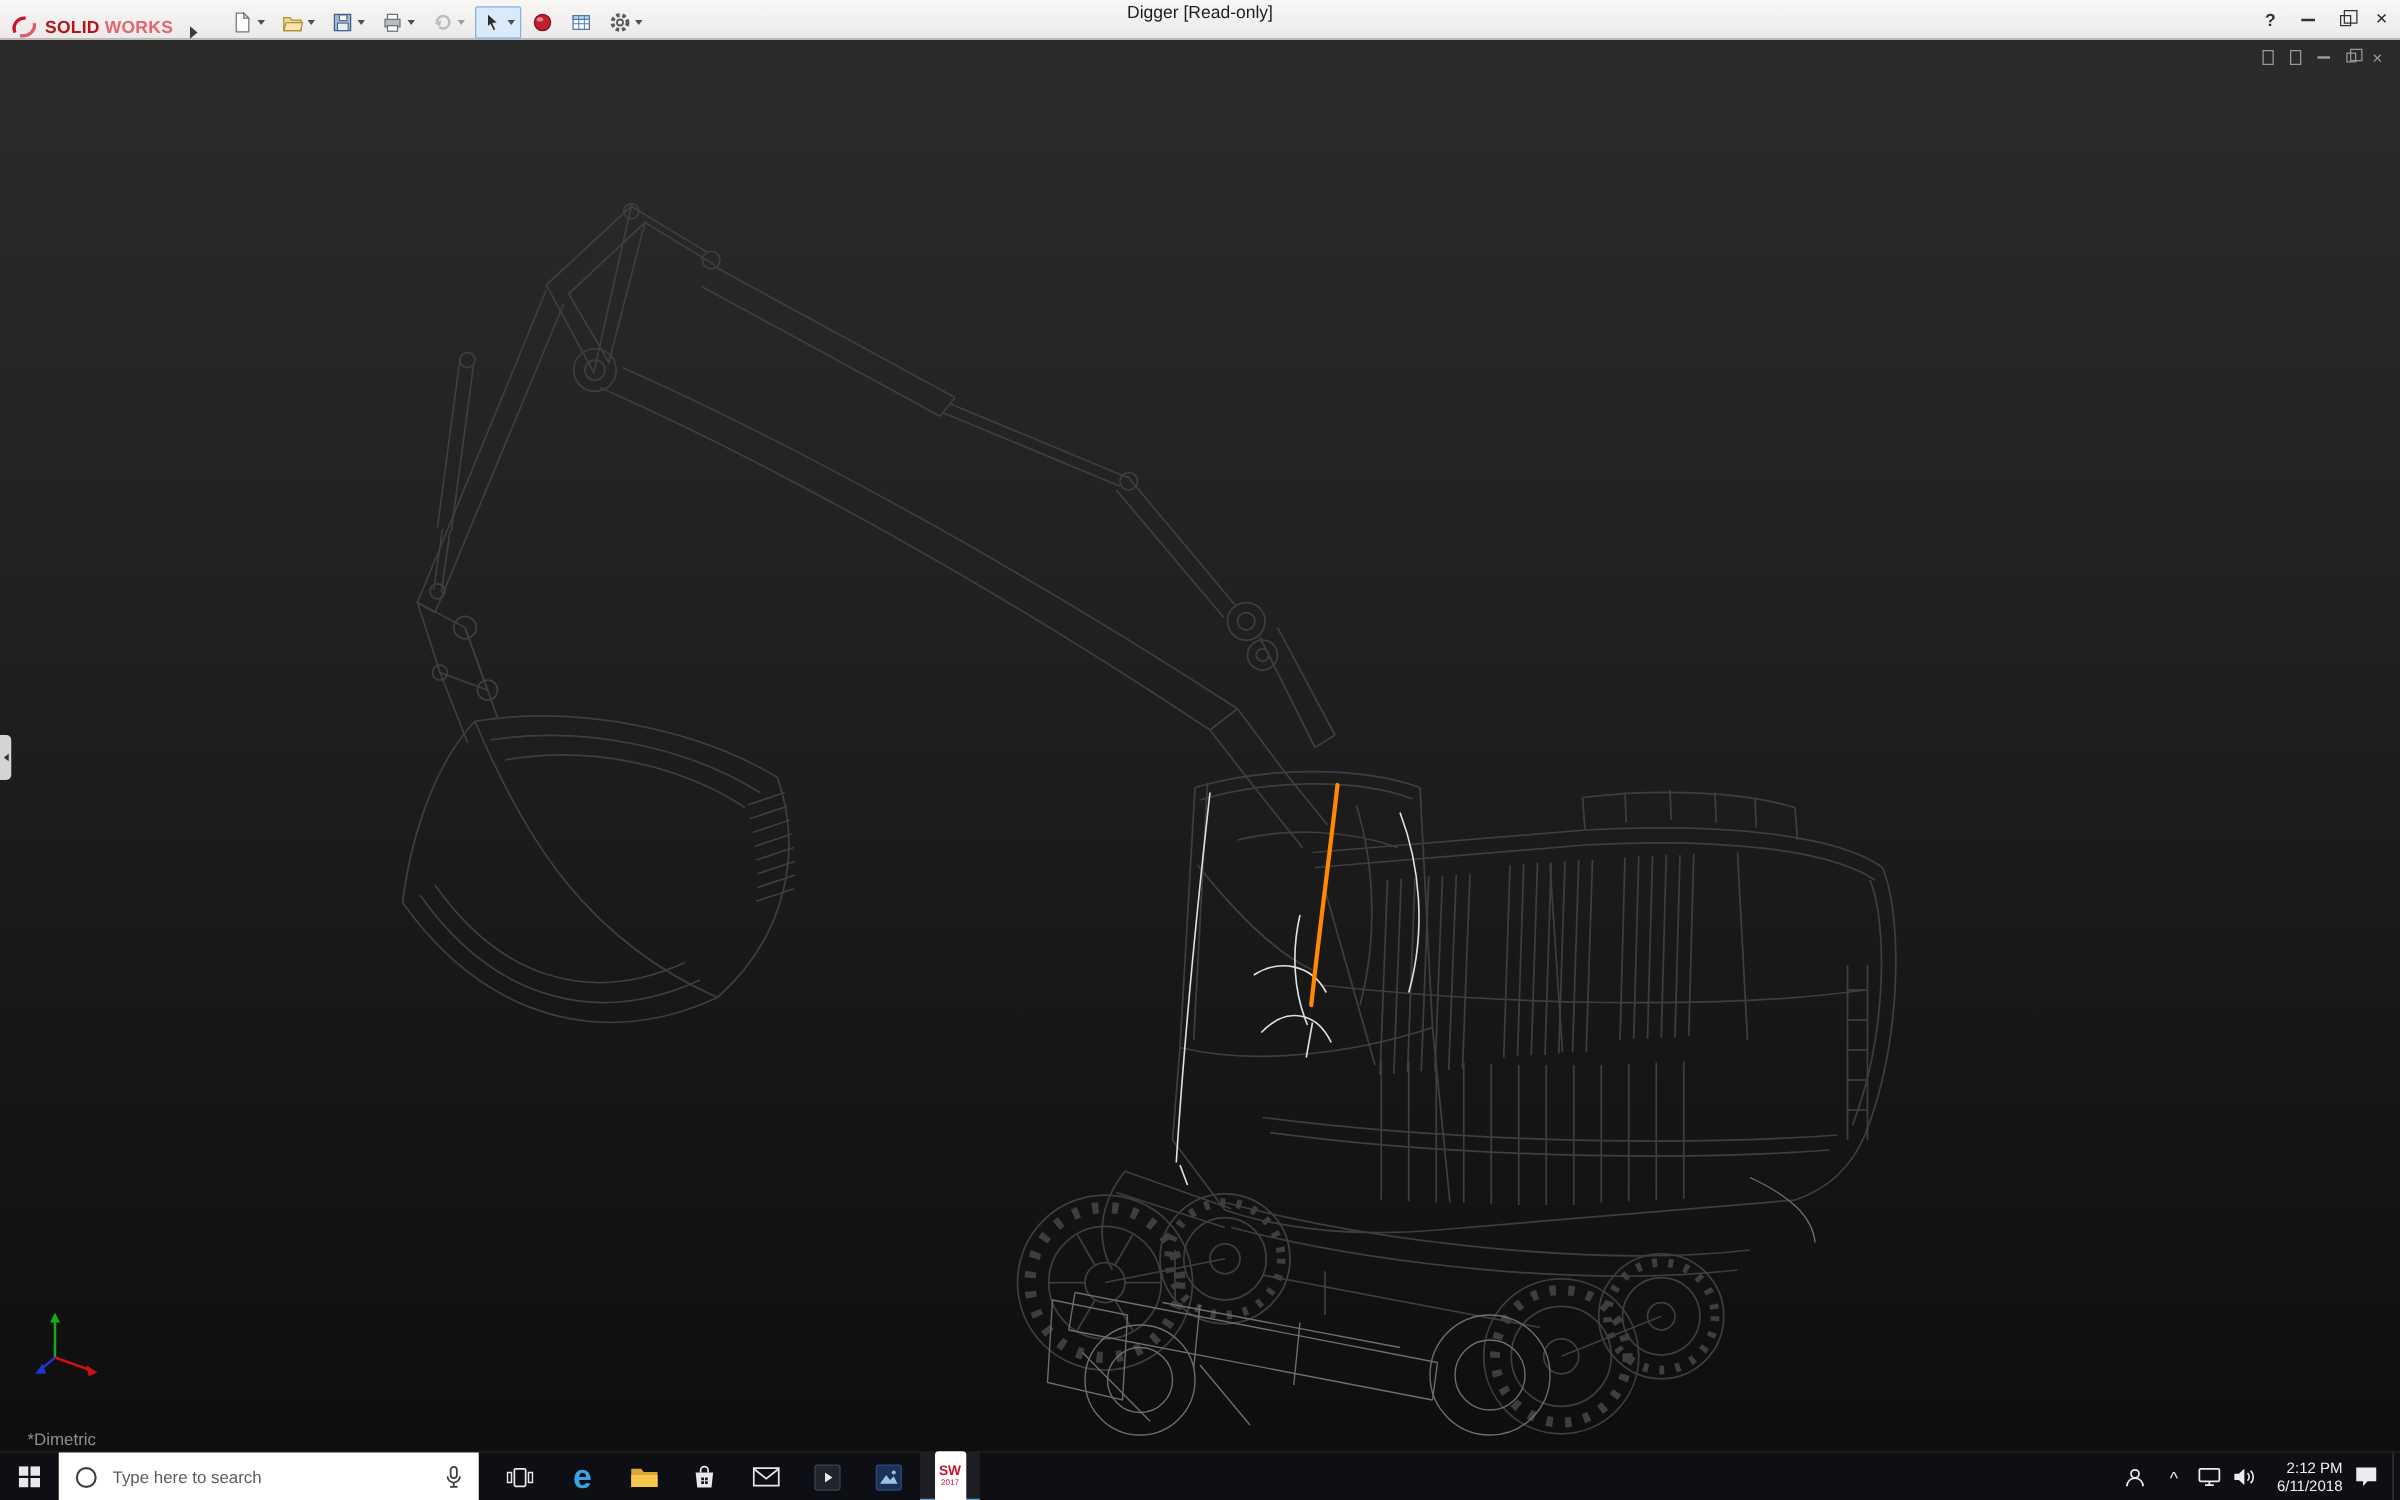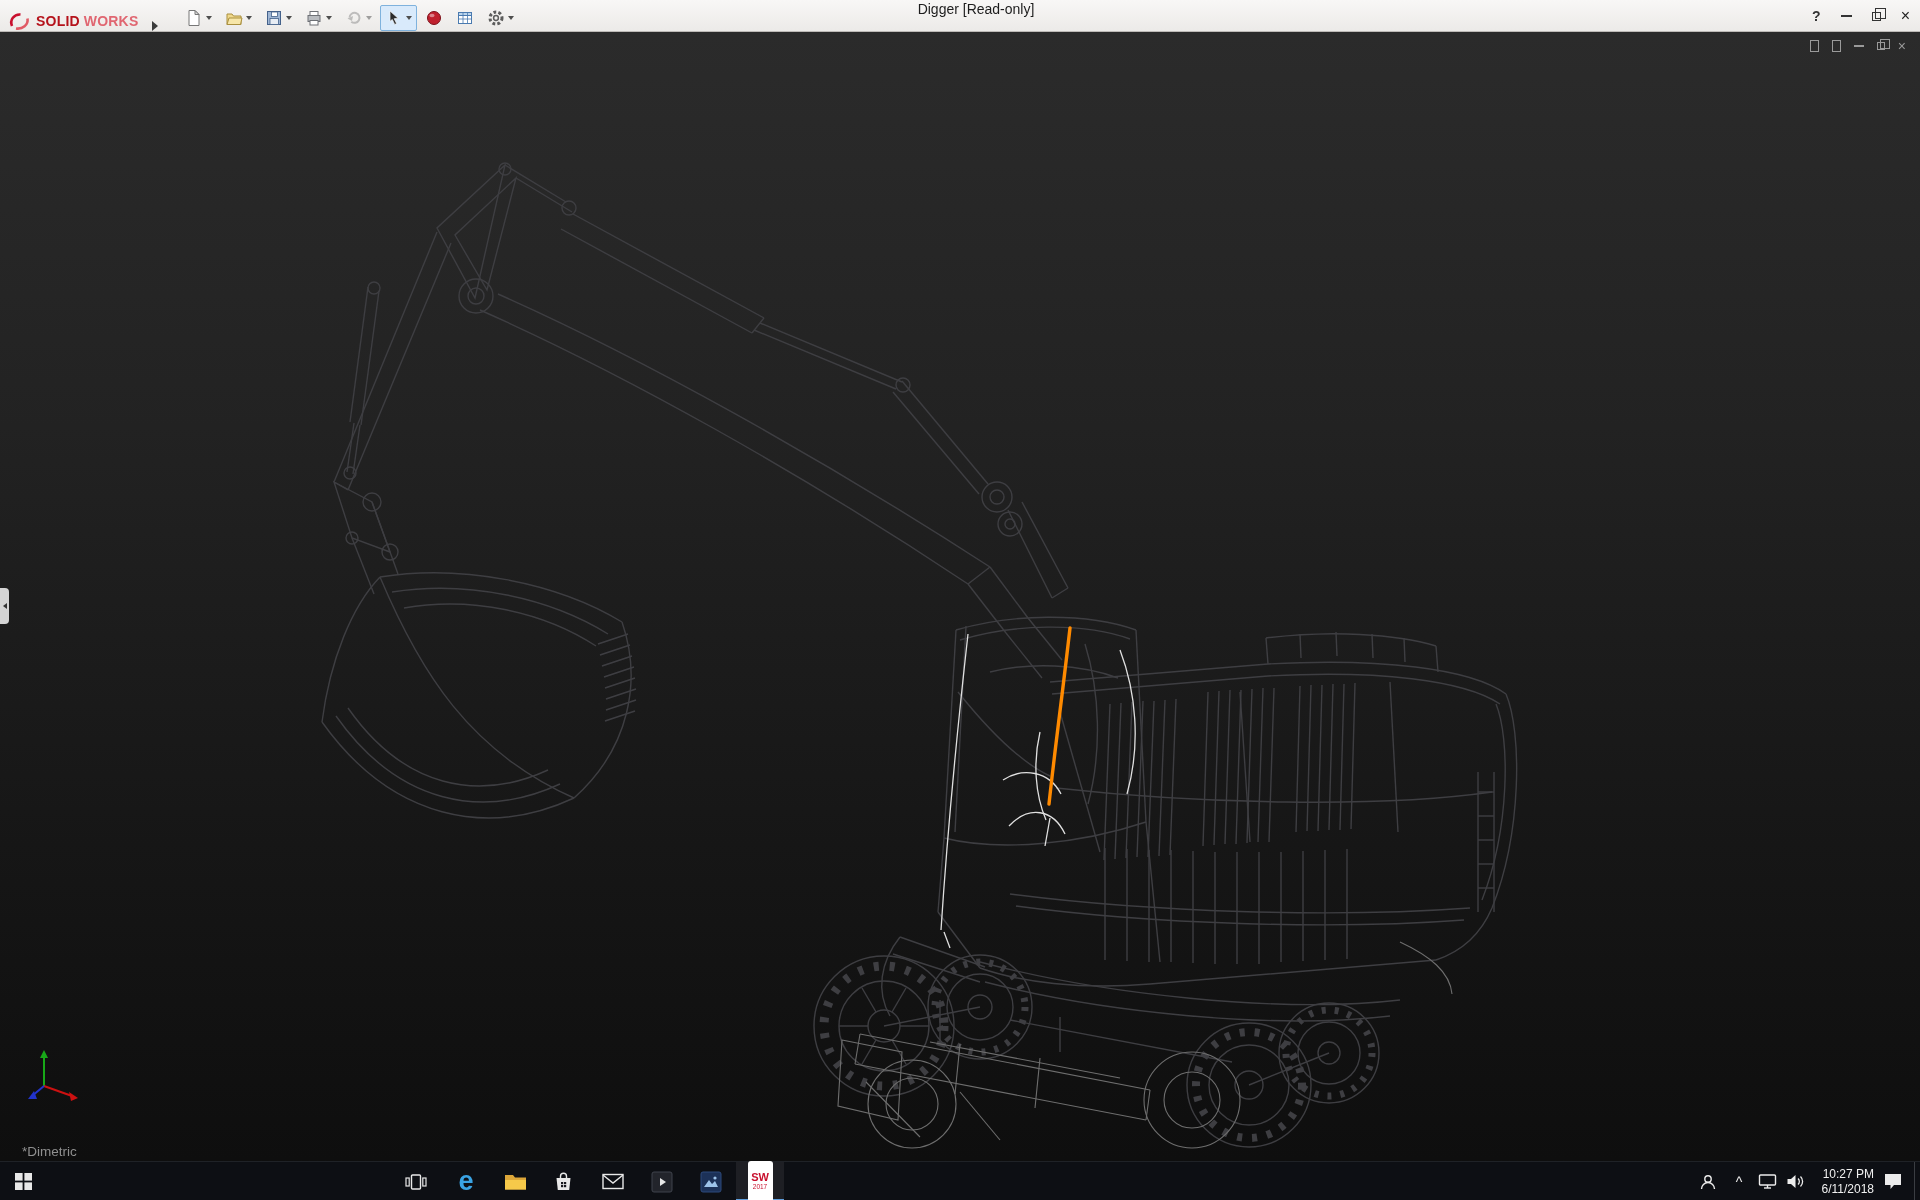--- a/index.html
+++ b/index.html
@@ -15,21 +15,21 @@
   .brand-works { color:#e06671; font-size:14px; letter-spacing:.2px;font-weight:bold; }
   .flyout { margin:0 8px 0 10px; width:0; height:0; border-top:5px solid transparent;
     border-bottom:5px solid transparent; border-left:6px solid #3c3c3c; }
   .toolbar { display:flex; align-items:center; gap:3px; margin-left:14px; }
   .tbtn { display:flex; align-items:center; height:26px; padding:0 4px; border:1px solid transparent; border-radius:2px; }
   .tbtn.active { background:#d9eafb; border-color:#7fb2dd; }
   .tbtn.disabled { opacity:.5; }
   .chev { width:0; height:0; border-left:3.5px solid transparent; border-right:3.5px solid transparent;
     border-top:4px solid #4e4e4e; margin-left:3px; }
   .doc-title { position:absolute; left:50%; transform:translateX(-50%); top:0; height:17px;
-    display:flex; align-items:center; font-size:14px; color:#1d1d1d;margin-left:16px; }
+    display:flex; align-items:center; font-size:14px; color:#1d1d1d; }
   .win-controls { position:absolute; right:10px; top:0; height:32px; display:flex; align-items:center; gap:20px; }
   .help-glyph { font-size:14px; font-weight:bold; color:#333; }
   .minline { display:inline-block; width:11px; height:2px; background:#333; }
   .restore-sq { display:inline-block; width:9px; height:9px; border:1.4px solid #333; position:relative; }
   .restore-sq::before { content:""; position:absolute; left:2.5px; top:-4.5px; width:9px; height:9px; border:1.4px solid #333; }
   .close-x { font-size:16px; color:#222; line-height:16px; }
 
   
   .viewport { position:absolute; top:32px; left:0; width:1920px; height:1129px;
     background:linear-gradient(180deg,#2b2b2b 0%, #222222 35%, #161616 72%, #0e0e0e 100%); }
@@ -405,20 +405,32 @@
 
     <div class="tb-start">
       <svg width="17" height="17" viewBox="0 0 17 17">
         <rect x="0" y="0" width="7.6" height="7.6" fill="#e8e8e8"></rect>
         <rect x="9.4" y="0" width="7.6" height="7.6" fill="#e8e8e8"></rect>
         <rect x="0" y="9.4" width="7.6" height="7.6" fill="#e8e8e8"></rect>
         <rect x="9.4" y="9.4" width="7.6" height="7.6" fill="#e8e8e8"></rect>
       </svg>
     </div>
 
+    <div class="tb-search">
+      <svg width="20" height="20" viewBox="0 0 20 20" style="margin:0 9px 0 12px">
+        <circle cx="10" cy="10" r="7.5" stroke="#3f3f46" stroke-width="1.7" fill="none"></circle>
+      </svg>
+      <input type="text" placeholder="Type here to search" style="">
+      <svg width="16" height="20" viewBox="0 0 16 20" style="margin-right:12px">
+        <rect x="5.5" y="1.5" width="5" height="9" rx="2.5" stroke="#3f3f46" stroke-width="1.4" fill="none"></rect>
+        <path d="M3,9 a5,5 0 0 0 10,0" stroke="#3f3f46" stroke-width="1.4" fill="none"></path>
+        <line x1="8" y1="14" x2="8" y2="17" stroke="#3f3f46" stroke-width="1.4"></line>
+        <line x1="5" y1="17.5" x2="11" y2="17.5" stroke="#3f3f46" stroke-width="1.4"></line>
+      </svg>
+    </div>
 
     <div class="tb-app" style="left:392px">
       <svg width="22" height="20" viewBox="0 0 22 20">
         <rect x="6.5" y="3" width="9" height="14" rx="1" stroke="#e8e8e8" stroke-width="1.4" fill="none"></rect>
         <rect x="1" y="6" width="3.2" height="8" stroke="#e8e8e8" stroke-width="1.2" fill="none"></rect>
         <rect x="17.8" y="6" width="3.2" height="8" stroke="#e8e8e8" stroke-width="1.2" fill="none"></rect>
       </svg>
     </div>
 
     <div class="tb-app" style="left:442px">
@@ -493,21 +505,21 @@
 
     <div class="tray-item" style="left:1782px; width:26px">
       <svg width="19" height="17" viewBox="0 0 19 17">
         <path d="M1.5,6 H5 L9.5,2 V15 L5,11 H1.5 Z" fill="#ececec"></path>
         <path d="M12,5.5 a4,4 0 0 1 0,6" stroke="#ececec" stroke-width="1.3" fill="none"></path>
         <path d="M14.5,3.5 a7,7 0 0 1 0,10" stroke="#ececec" stroke-width="1.3" fill="none"></path>
       </svg>
     </div>
 
     <div class="tb-clock">
-      <span>10:27 PM</span>
+      <span>2:12 PM</span>
       <span>6/11/2018</span>
     </div>
 
     <div class="tray-item" style="left:1878px; width:30px">
       <svg width="20" height="19" viewBox="0 0 20 19">
         <path d="M2,2 h16 v11 h-7 l-3.5,4 v-4 H2 Z" fill="#ececec"></path>
       </svg>
     </div>
 
     <div class="show-desktop"></div>

